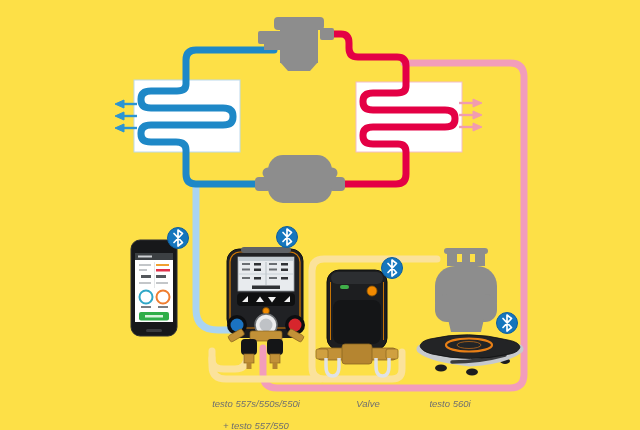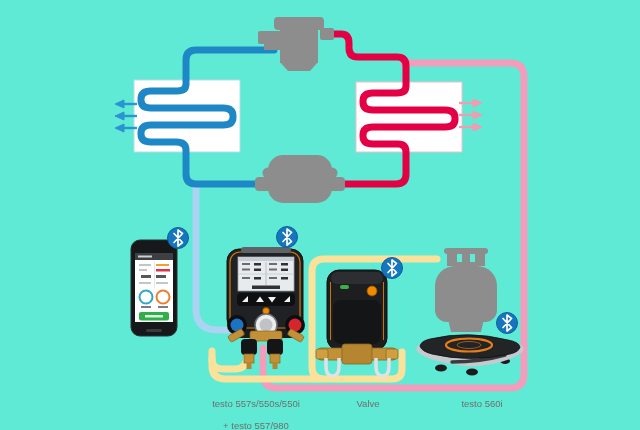--- a/index.html
+++ b/index.html
@@ -1,27 +1,28 @@
 <!DOCTYPE html>
 <html><head>
 <meta charset="utf-8">
 <style>
   html,body{margin:0;padding:0;background:#ffffff;}
   #stage{
-    position:relative;width:640px;height:430px;background:#5eead4;overflow:hidden;
+    position:relative;width:640px;height:430px;background:#fde047;overflow:hidden;
     font-family:"Liberation Sans", sans-serif;
+    font-style:italic;
   }
   #circuit{position:absolute;left:0;top:0;}
   .lbl{
     position:absolute;color:#6f6f6f;font-size:9.5px;line-height:11px;
     text-align:center;white-space:pre-line;
   }
   #lbl-manifold{left:176px;top:398px;width:160px;}
   #lbl-valve{left:328px;top:398px;width:80px;}
-  #lbl-scale{left:432px;top:398px;width:100px;}
+  #lbl-scale{left:400px;top:398px;width:100px;}
 </style>
 </head>
 <body>
 
 <div id="stage">
 <svg id="circuit" width="640" height="430" viewBox="0 0 640 430">
 
   <rect x="134" y="80" width="106" height="72" fill="#ffffff" stroke="#bcd9ec" stroke-width="1"></rect>
   <rect x="356" y="82" width="106" height="70" fill="#ffffff" stroke="#f4bcc8" stroke-width="1"></rect>
 
@@ -211,16 +212,16 @@
       <path d="M-4,-4.5 L4.5,4.5 L0,8 V-8 L4.5,-4.5 L-4,4.5" fill="none" stroke="#ffffff" stroke-width="1.7" stroke-linejoin="round" stroke-linecap="round"></path>
     </g>
     <g transform="translate(507,323)">
       <circle r="10.5" fill="#1576bd" stroke="#0f5f9e" stroke-width="1"></circle>
       <path d="M-4,-4.5 L4.5,4.5 L0,8 V-8 L4.5,-4.5 L-4,4.5" fill="none" stroke="#ffffff" stroke-width="1.7" stroke-linejoin="round" stroke-linecap="round"></path>
     </g>
   </g>
 </svg>
 
 <div class="lbl" id="lbl-manifold"><span>testo 557s/550s/550i</span><br>
-<span>+ testo 557/980</span></div>
+<span>+ testo 557/550</span></div>
 <div class="lbl" id="lbl-valve">Valve</div>
 <div class="lbl" id="lbl-scale">testo 560i</div>
 </div>
 
 </body></html>

